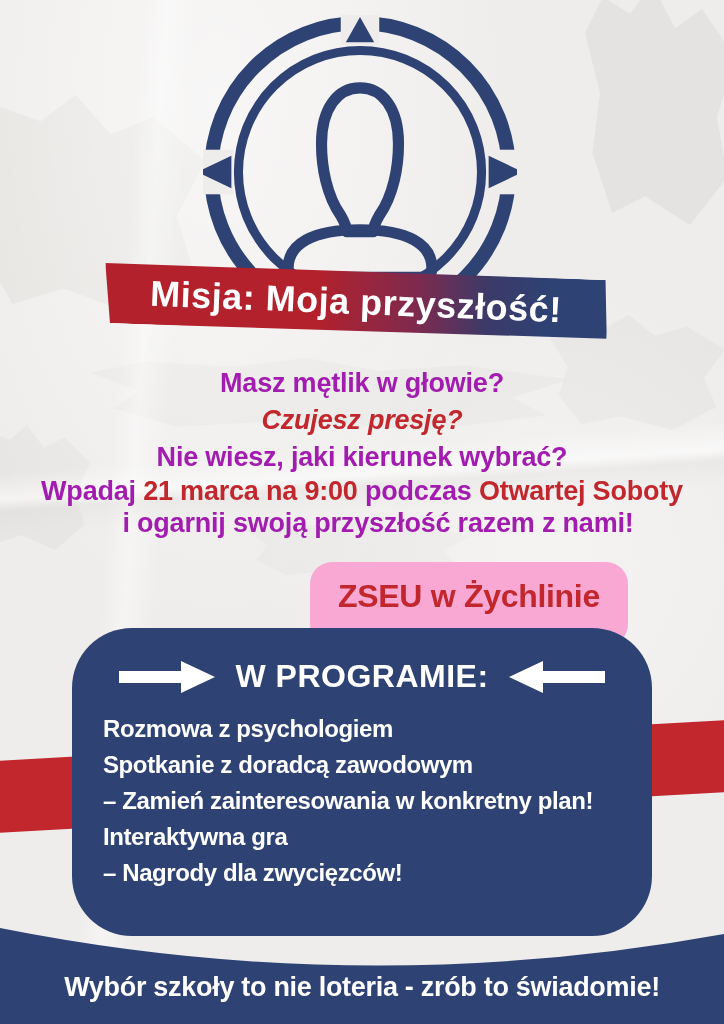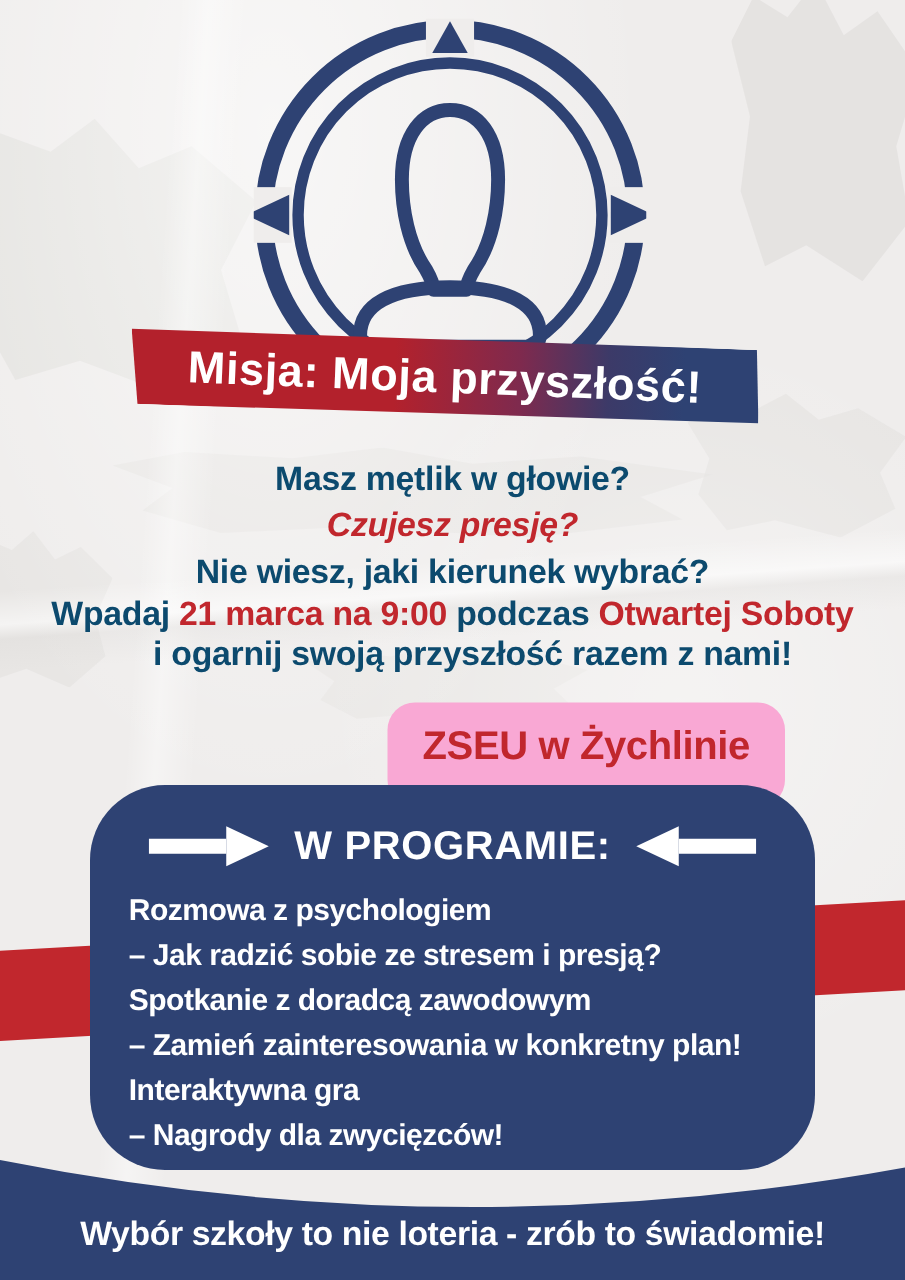--- a/index.html
+++ b/index.html
@@ -31,21 +31,21 @@
     position:absolute; left:104px; top:270px; width:504px; height:63px; z-index:3;
     background:linear-gradient(90deg,#b3212c 0%, #b3212c 42%, #7e2a4e 62%, #3c3a68 76%, #2e4273 88%, #2e4273 100%);
     transform:rotate(2.3deg);
     clip-path:polygon(0% 5%, 99.3% 0%, 100% 93%, 1.4% 100%);
     display:flex; align-items:center; justify-content:center;
   }
   .ribbon span{color:#ffffff; font-size:36px; letter-spacing:.5px; white-space:nowrap;}
   
   .intro-line{position:absolute; left:0; width:100%; text-align:center; font-size:27px;
     letter-spacing:-.2px; white-space:nowrap; z-index:2; line-height:1;}
-  .navy{color:#0c4a6e;} .red{color:#c1272d;}
+  .navy{color:#a21caf;} .red{color:#c1272d;}
   .il1{top:370px;} .il2{top:407px;font-style:italic;} .il3{top:444px;} .il4{top:478px;} .il5{top:510px;padding-left:16px;}
   
   .school-box{position:absolute; left:310px; top:562px; width:318px; height:84px;
     background:#f9a8d4; border-radius:22px; z-index:1; text-align:center;}
   .school-box div{margin-top:16px; font-size:32px; color:#c1272d; letter-spacing:-.3px;}
   
   .red-stripe{position:absolute; left:-20px; top:740px; width:780px; height:72px;
     background:#c1272d; transform:rotate(-3.2deg); z-index:1;}
   
   .program-box{position:absolute; left:72px; top:628px; width:580px; height:308px;
@@ -125,21 +125,20 @@
         <polygon points="62,2 62,34 96,18" fill="#ffffff"></polygon>
       </svg>
       <span class="title">W PROGRAMIE:</span>
       <svg width="98" height="36" viewBox="0 0 98 36">
         <rect x="36" y="12" width="62" height="12" fill="#ffffff"></rect>
         <polygon points="36,2 36,34 2,18" fill="#ffffff"></polygon>
       </svg>
     </div>
     <ul class="program-list">
       <li>Rozmowa z psychologiem</li>
-      <li>–  Jak radzić sobie ze stresem i presją?</li>
       <li>Spotkanie z doradcą zawodowym</li>
       <li>–  Zamień zainteresowania w konkretny plan!</li>
       <li>Interaktywna gra</li>
       <li>– Nagrody dla zwycięzców!</li>
     </ul>
   </div>
 
   <svg class="footer-bar" width="724" height="104" viewBox="0 0 724 104">
     <path d="M0,104 L0,8 Q362,80 724,14 L724,104 Z" fill="#2e4273"></path>
   </svg>

